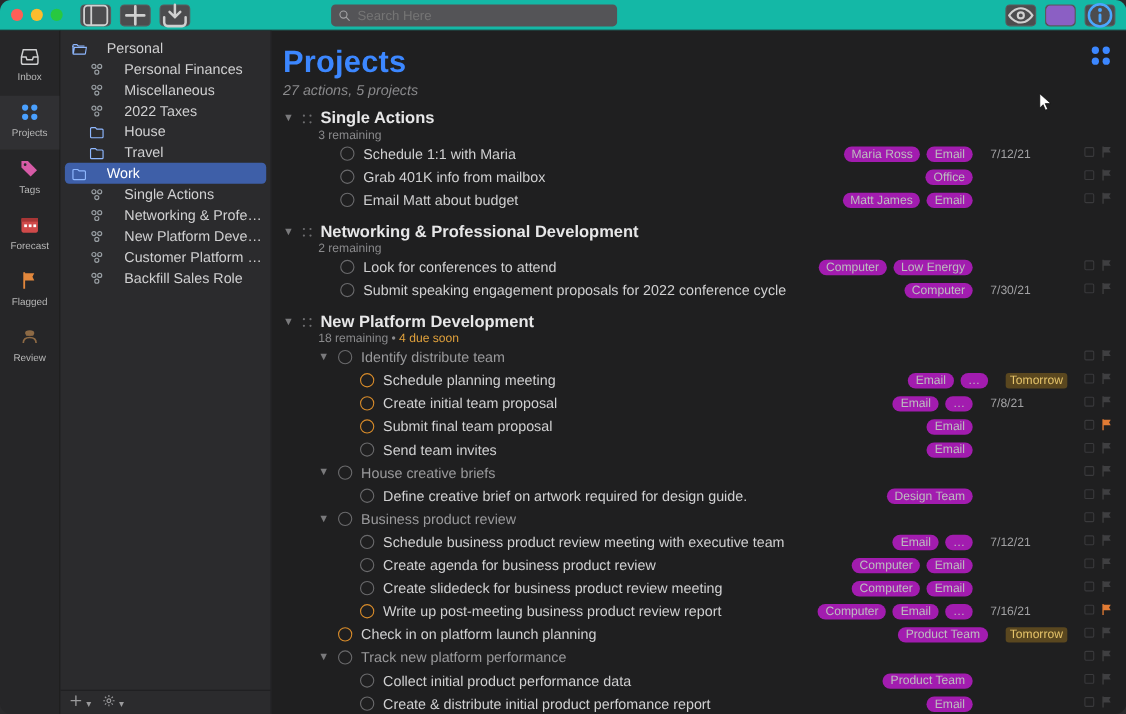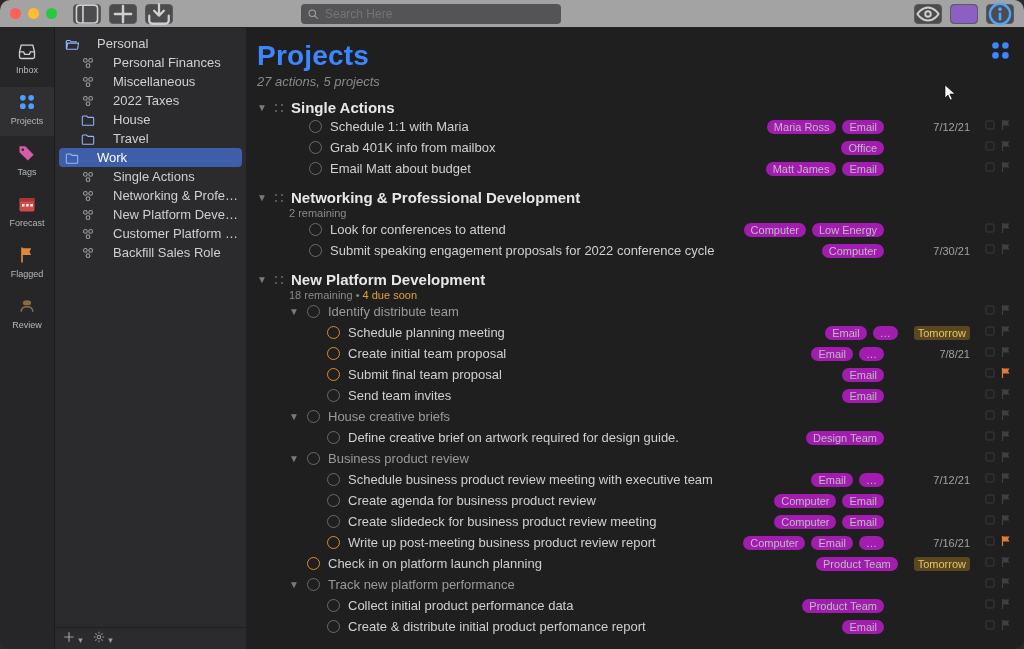--- a/index.html
+++ b/index.html
@@ -10,21 +10,21 @@
     color: #c8c8c9;
     background: #2a2a2c;
     width: 1024px; height: 649px;
     overflow: hidden;
     border-radius: 10px;
   }
 
   
   .titlebar {
     height: 28px;
-    background: #a3a3a3;
+    background: #14b8a6;
     border-bottom: 1px solid #222224;
     display: flex; align-items: center;
     padding: 0 10px;
     gap: 8px;
   }
   .traffic { display: flex; gap: 7px; align-items: center; margin-right: 8px;}
   .traffic span { width: 11px; height: 11px; border-radius: 50%; display: inline-block;}
   .tl-red { background: #ff5f57;} .tl-yel{background:#febc2e;} .tl-grn{background:#28c840;}
   .tb-btn {
     height: 20px; min-width: 28px;
@@ -164,21 +164,21 @@
   .circle.orange{ border-color:#d98c2a;}
   .task .title{ flex:0 0 auto;}
   .task.parent .title{ color:#9a9a9c;}
   .task .tags{ margin-left:auto; display:flex; gap:6px; align-items:center;}
   .tag{
     background:#a21caf; color:#bdbdbf;
     font-size:11px; padding:1px 7px; border-radius:8px;
     white-space:nowrap;
   }
   .task .date{
-    width:70px; text-align:right;
+    width:70px; text-align:left;
     color:#a1a1a3; font-size:11px;
     margin-left:8px;
   }
   .date.tomorrow{
     background:#5a471f; color:#e6c46a;
     border-radius:3px; padding:1px 4px;
     width:auto; margin-left:8px;
   }
   .task .end{
     display:flex; gap:4px; align-items:center;
@@ -477,20 +477,21 @@
                     <span class="sec-handle">
                 <svg viewBox="0 0 12 12">
                   <circle cx="3" cy="3" r="1" fill="currentColor"></circle>
                   <circle cx="9" cy="3" r="1" fill="currentColor"></circle>
                   <circle cx="3" cy="9" r="1" fill="currentColor"></circle>
                   <circle cx="9" cy="9" r="1" fill="currentColor"></circle>
                 </svg>
               </span>
                     <span>Single Actions</span>
             </div>
+            <div class="section-sub">3 remaining</div>
             <div class="task ind-1">
               <span class="tri"></span>
               <span class="circle "></span>
               <span class="title">Schedule 1:1 with Maria</span>
               <span class="tags">
                 <span class="tag">Maria Ross</span>
                 <span class="tag">Email</span>
               </span>
               <span class="date">7/12/21</span>
               <span class="end">

